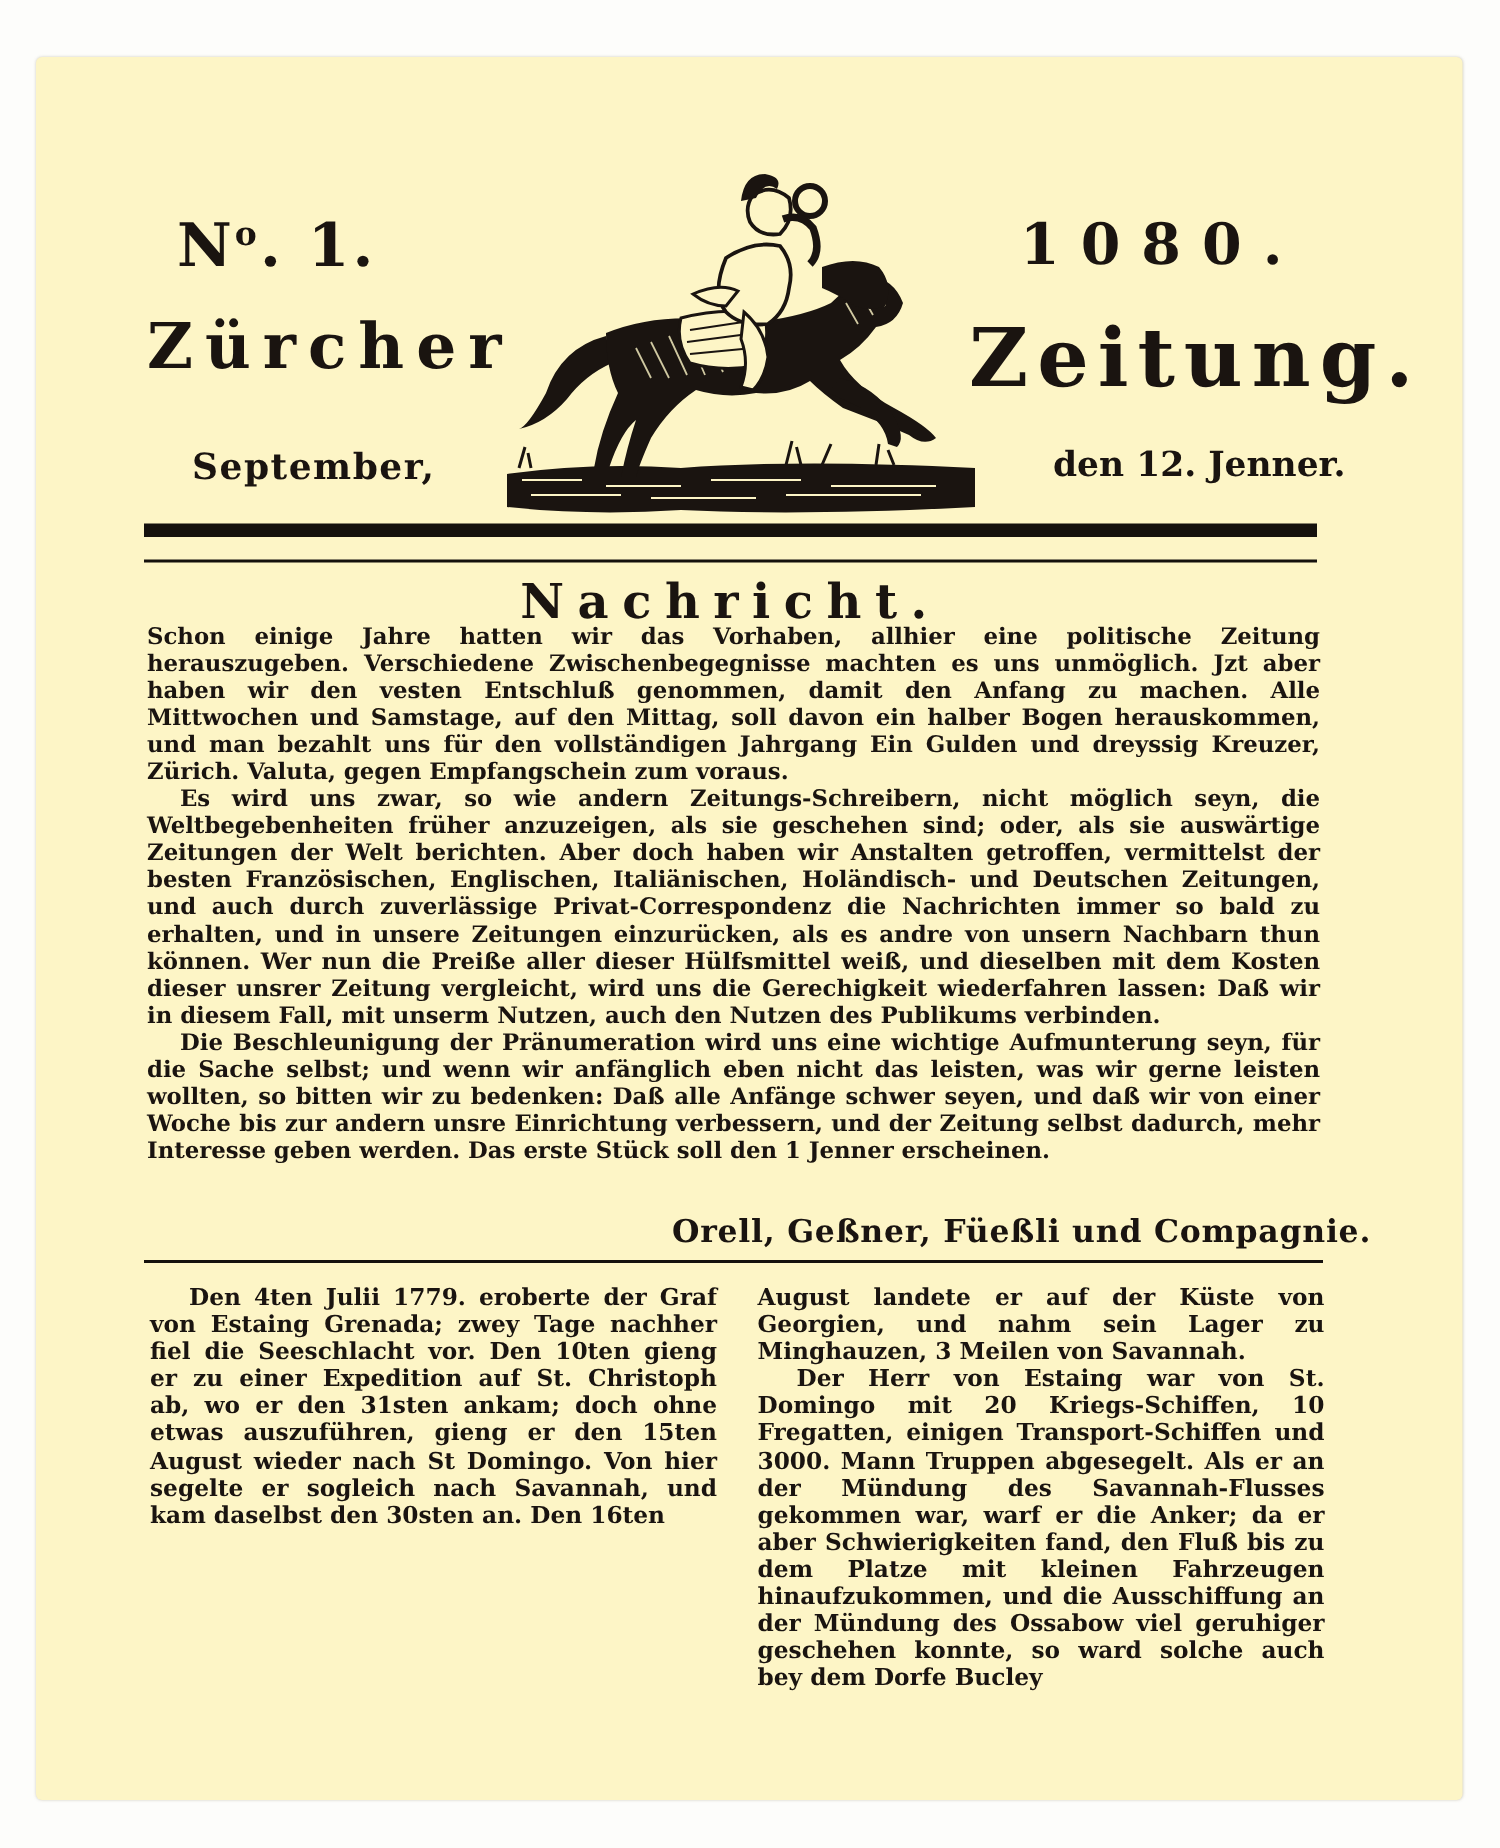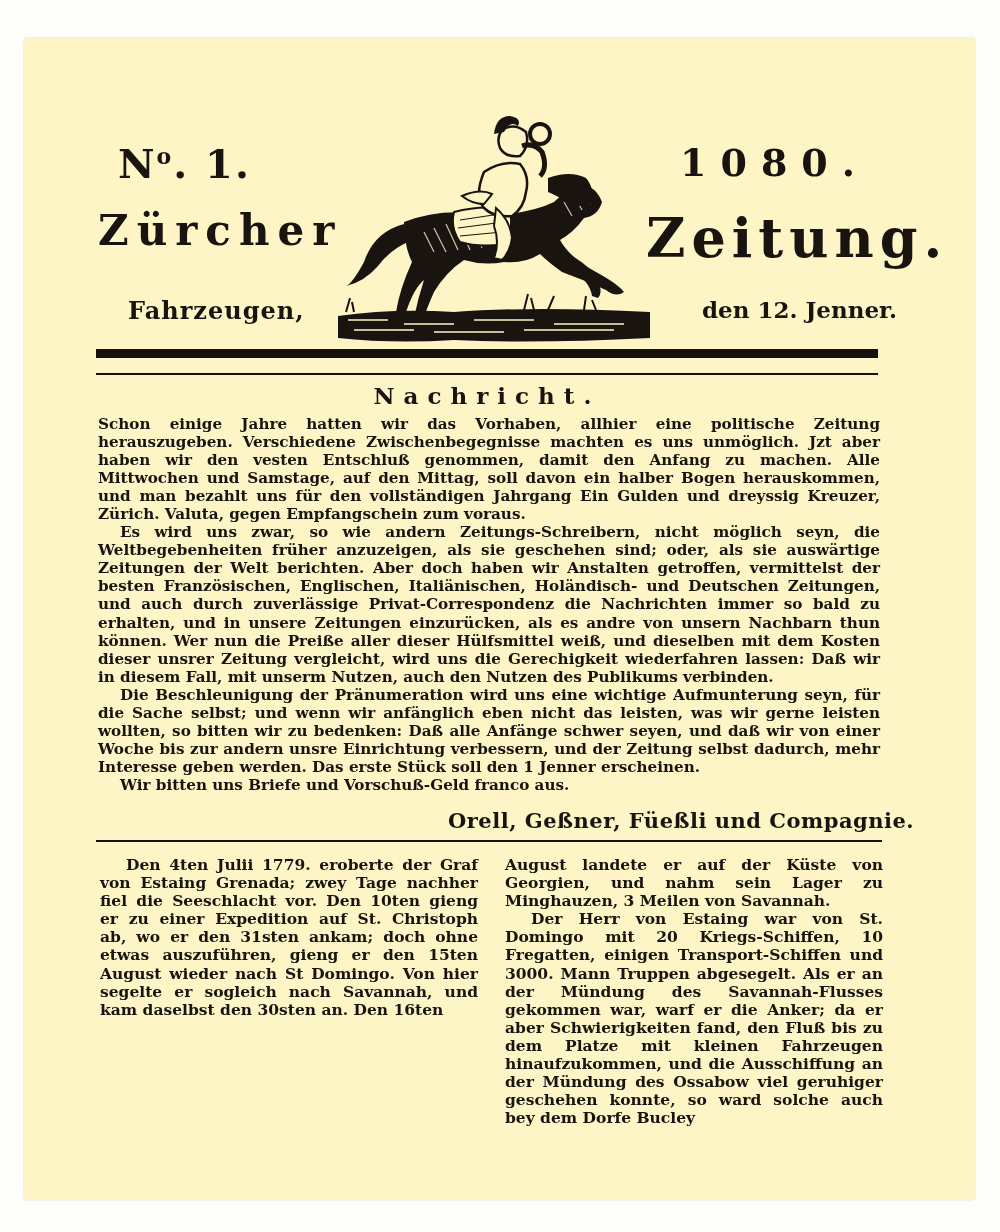--- a/index.html
+++ b/index.html
@@ -15,21 +15,21 @@
     .masthead-no { position: absolute; left: 118px; top: 140px; font-size: 40px; font-weight: bold; letter-spacing: 2px; }
     .masthead-no sup { font-size: 22px; vertical-align: 14px; }
     .masthead-year { position: absolute; left: 680px; top: 140px; font-size: 38px; font-weight: bold; letter-spacing: 14px; }
     .title-left { position: absolute; left: 98px; top: 206px; font-size: 42px; font-weight: bold; letter-spacing: 8px; font-family: "DejaVu Serif", serif; }
     .title-right { position: absolute; left: 646px; top: 206px; font-size: 54px; font-weight: bold; letter-spacing: 6px; font-family: "DejaVu Serif", serif; }
     .weekday { position: absolute; left: 128px; top: 296px; font-size: 24px; font-weight: bold; letter-spacing: 1px; }
     .date { position: absolute; left: 664px; top: 296px; font-size: 23px; font-weight: bold; margin-left: 38px; }
     .woodcut { position: absolute; left: 334px; top: 112px; width: 322px; height: 236px; }
     .rule-thick { position: absolute; left: 96px; top: 349px; width: 782px; height: 9px; background: #15110d; }
     .rule-thin { position: absolute; left: 96px; top: 373px; width: 782px; height: 2px; background: #15110d; }
-    .section-heading { position: absolute; left: 96px; top: 382px; width: 782px; text-align: center; font-size: 23px; font-weight: bold; letter-spacing: 9px; }
+    .section-heading { position: absolute; left: 96px; top: 382px; width: 782px; text-align: center; font-size: 32px; font-weight: bold; letter-spacing: 9px; }
     .body-text {
       position: absolute; left: 98px; top: 415px; width: 782px;
       font-size: 15.2px; line-height: 18.05px; text-align: justify; font-weight: bold;
     }
     .body-text p { margin: 0; text-indent: 22px; }
     .body-text p.first { text-indent: 0; }
     .signature { position: absolute; left: 448px; top: 808px; font-size: 21px; font-weight: bold; letter-spacing: 0.5px; }
     .rule-section { position: absolute; left: 96px; top: 840px; width: 786px; height: 2px; background: #15110d; }
     .col { position: absolute; top: 856px; width: 378px; font-size: 15.5px; line-height: 18.1px; font-weight: bold; text-align: justify; }
     .col.left { left: 100px; }
@@ -41,21 +41,21 @@
 </head>
 <body>
 
 <div class="paper">
 </div>
 
 <div class="masthead-no"><span>N</span><sup>o</sup><span>. 1.</span></div>
 <div class="masthead-year">1080.</div>
 <div class="title-left">Zürcher</div>
 <div class="title-right">Zeitung.</div>
-<div class="weekday">Fahrzeugen,</div>
+<div class="weekday">September,</div>
 <div class="date">den 12. Jenner.</div>
 
 <svg class="woodcut" viewBox="0 0 322 236">
 
   <path d="M4 204 Q60 196 120 200 Q200 194 316 200 L316 226 Q200 232 120 228 Q60 232 4 226 Z" fill="#1a1410"></path>
   <g stroke="#fdf5c6" stroke-width="1.4" fill="none">
     <path d="M14 208 h40 M70 212 h50 M140 208 h60 M220 212 h70 M20 218 h60 M100 220 h70 M190 218 h90"></path>
   </g>
   <g stroke="#1a1410" stroke-width="2" fill="none">
     <path d="M12 200 l4 -14 M20 200 l-2 -10 M190 198 l4 -16 M200 198 l-3 -12 M214 198 l6 -14 M250 198 l2 -14 M262 198 l-4 -10"></path>
@@ -95,21 +95,20 @@
 
 <div class="rule-thick"></div>
 <div class="rule-thin"></div>
 
 <div class="section-heading">Nachricht.</div>
 
 <div class="body-text">
   <p class="first">Schon einige Jahre hatten wir das Vorhaben, allhier eine politische Zeitung herauszugeben. Verschiedene Zwischenbegegnisse machten es uns unmöglich. Jzt aber haben wir den vesten Entschluß genommen, damit den Anfang zu machen. Alle Mittwochen und Samstage, auf den Mittag, soll davon ein halber Bogen herauskommen, und man bezahlt uns für den vollständigen Jahrgang Ein Gulden und dreyssig Kreuzer, Zürich. Valuta, gegen Empfangschein zum voraus.</p>
   <p>Es wird uns zwar, so wie andern Zeitungs-Schreibern, nicht möglich seyn, die Weltbegebenheiten früher anzuzeigen, als sie geschehen sind; oder, als sie auswärtige Zeitungen der Welt berichten. Aber doch haben wir Anstalten getroffen, vermittelst der besten Französischen, Englischen, Italiänischen, Holändisch- und Deutschen Zeitungen, und auch durch zuverlässige Privat-Correspondenz die Nachrichten immer so bald zu erhalten, und in unsere Zeitungen einzurücken, als es andre von unsern Nachbarn thun können. Wer nun die Preiße aller dieser Hülfsmittel weiß, und dieselben mit dem Kosten dieser unsrer Zeitung vergleicht, wird uns die Gerechigkeit wiederfahren lassen: Daß wir in diesem Fall, mit unserm Nutzen, auch den Nutzen des Publikums verbinden.</p>
   <p>Die Beschleunigung der Pränumeration wird uns eine wichtige Aufmunterung seyn, für die Sache selbst; und wenn wir anfänglich eben nicht das leisten, was wir gerne leisten wollten, so bitten wir zu bedenken: Daß alle Anfänge schwer seyen, und daß wir von einer Woche bis zur andern unsre Einrichtung verbessern, und der Zeitung selbst dadurch, mehr Interesse geben werden. Das erste Stück soll den 1 Jenner erscheinen.</p>
-  <p>Wir bitten uns Briefe und Vorschuß-Geld franco aus.</p>
 </div>
 
 <div class="signature">Orell, Geßner, Füeßli und Compagnie.</div>
 
 <div class="rule-section"></div>
 
 <div class="col left">
   <p class="indent">Den 4ten Julii 1779. eroberte der Graf von Estaing Grenada; zwey Tage nachher fiel die Seeschlacht vor. Den 10ten gieng er zu einer Expedition auf St. Christoph ab, wo er den 31sten ankam; doch ohne etwas auszuführen, gieng er den 15ten August wieder nach St Domingo. Von hier segelte er sogleich nach Savannah, und kam daselbst den 30sten an. Den 16ten</p>
 </div>
 

